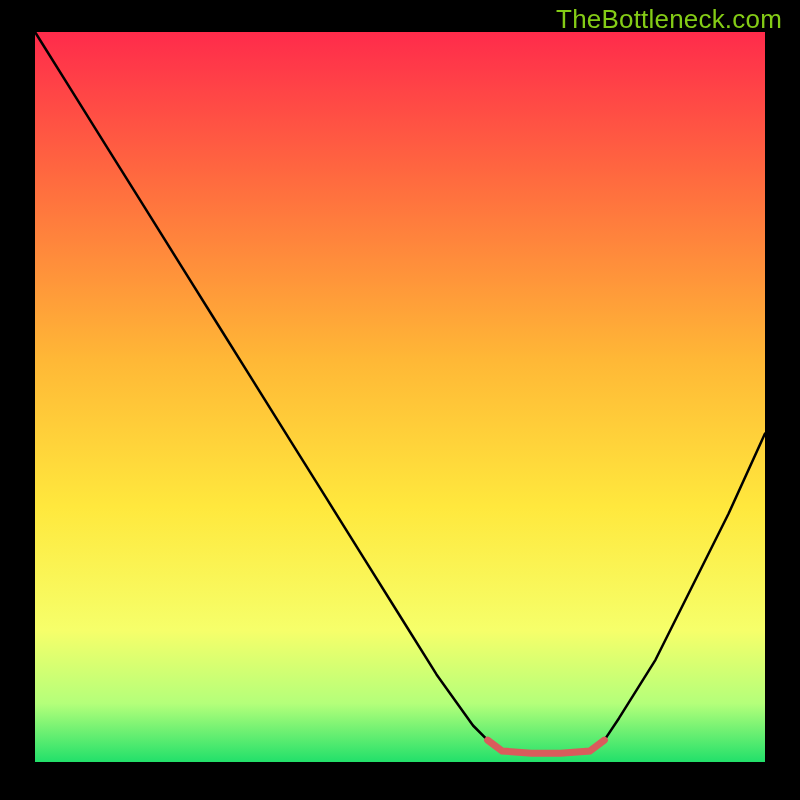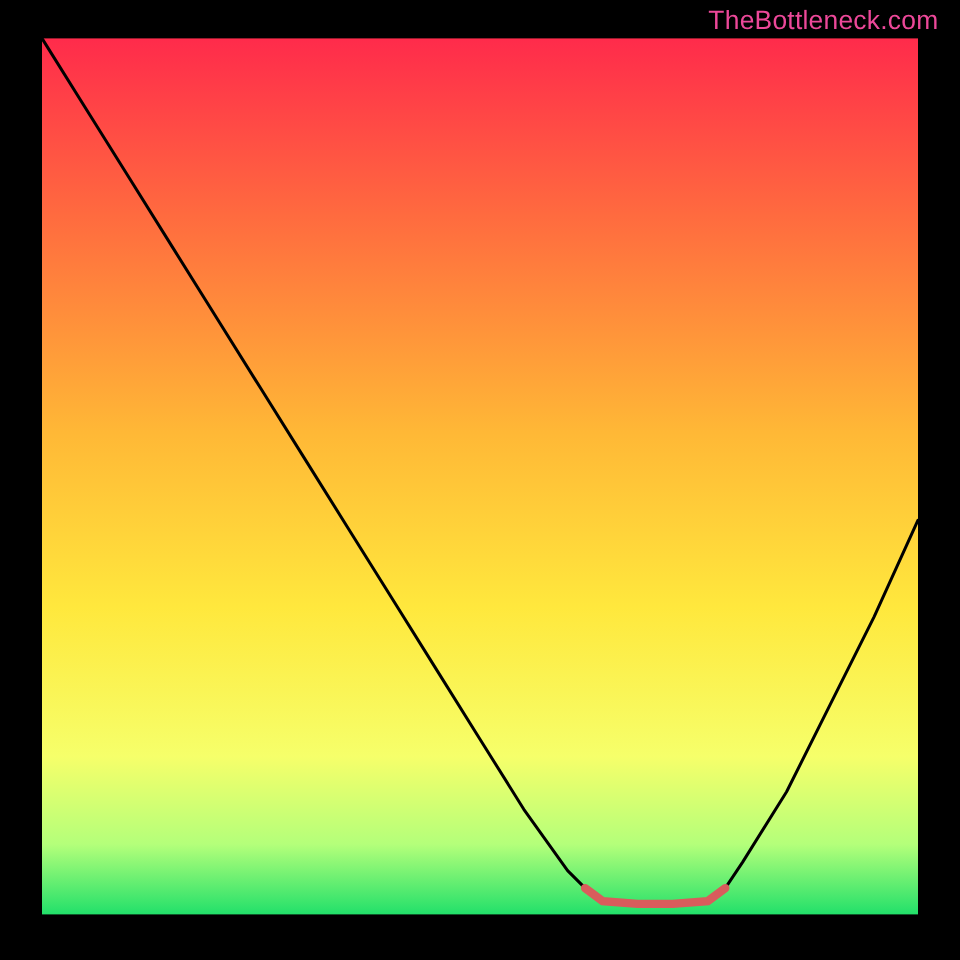--- a/index.html
+++ b/index.html
@@ -13,22 +13,22 @@
   }
   .container {
     position: relative;
     width: 800px;
     height: 800px;
   }
   .watermark {
     position: absolute;
     top: 4px;
     right: 18px;
-    color: #ec4899;
-    font-size: 22px;
+    color: #84cc16;
+    font-size: 26px;
     font-weight: 500;
     z-index: 10;
     letter-spacing: 0.2px;
   }
   svg.plot {
     position: absolute;
     top: 0;
     left: 0;
   }
 </style>

